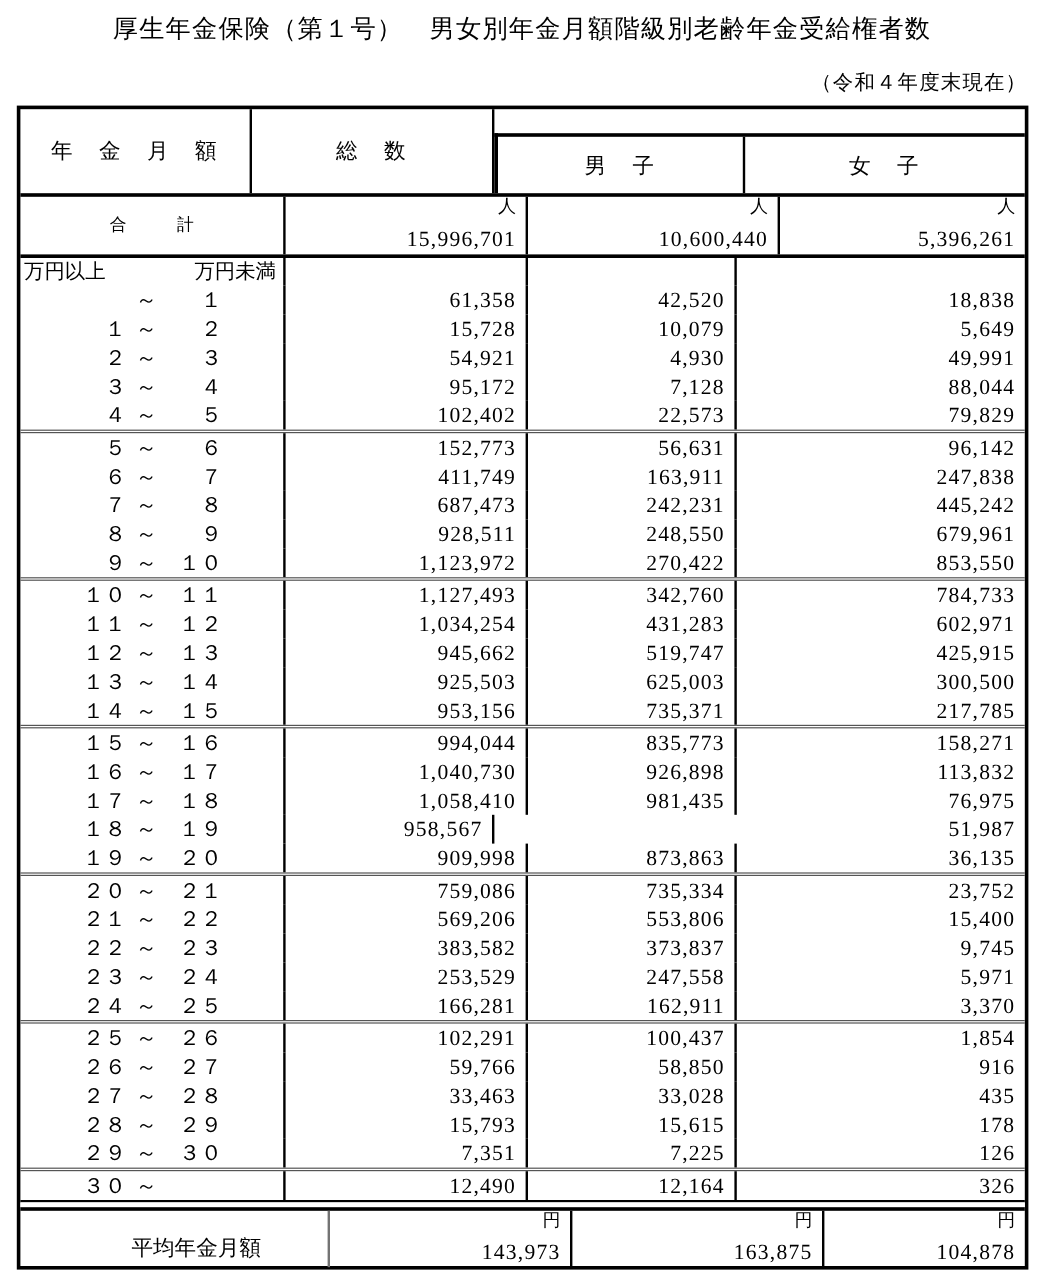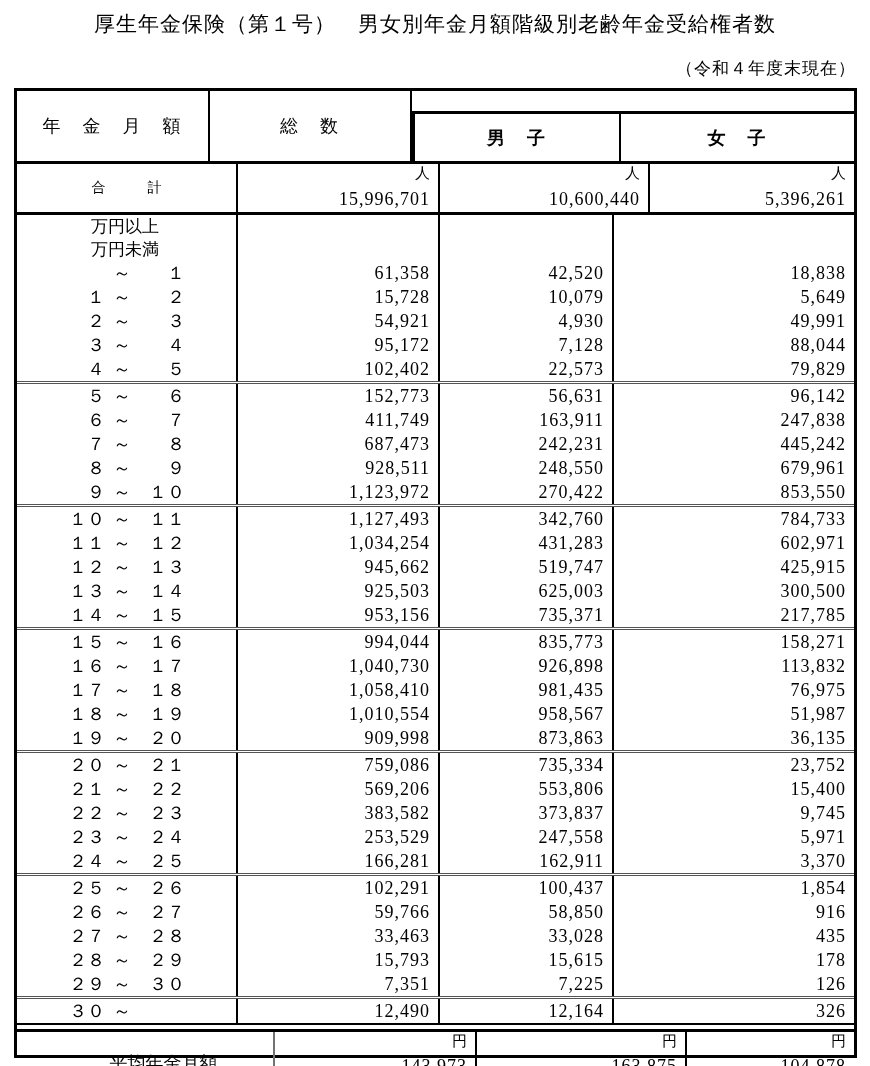--- a/index.html
+++ b/index.html
@@ -16,21 +16,21 @@
   .table{
     position:absolute;left:14px;top:88px;width:843px;height:970px;
     border:3px solid #000;box-sizing:border-box;display:flex;flex-direction:column;
   }
   
   .header-row{height:70px;flex:none;display:flex;border-bottom:3px solid #000;}
   .h-amount{width:193px;flex:none;border-right:2px solid #000;box-sizing:border-box;
     display:flex;align-items:center;justify-content:center;font-size:18px;letter-spacing:2px;}
   .h-total{width:202px;flex:none;border-right:2px solid #000;box-sizing:border-box;
     display:flex;align-items:center;justify-content:center;font-size:18px;letter-spacing:2px;}
-  .h-mf{flex:1;display:flex;flex-direction:column;font-weight:bold;}
+  .h-mf{flex:1;display:flex;flex-direction:column;}
   .h-mf-strip{height:20px;flex:none;}
   .h-mf-box{flex:1;border-top:3px solid #000;border-left:3px solid #000;display:flex;}
   .h-male{width:206px;flex:none;border-right:2px solid #000;box-sizing:border-box;
     display:flex;align-items:center;justify-content:center;font-size:18px;letter-spacing:2px;}
   .h-female{flex:1;display:flex;align-items:center;justify-content:center;font-size:18px;letter-spacing:2px;}
   
   .total-row{height:48px;flex:none;display:flex;border-bottom:3px solid #000;}
   .t-label{width:221px;flex:none;border-right:2px solid #000;box-sizing:border-box;
     display:flex;align-items:center;justify-content:center;font-size:14px;}
   .t-num{box-sizing:border-box;display:flex;flex-direction:column;justify-content:space-between;
@@ -42,21 +42,21 @@
   .w-female{flex:1;}
   
   .tbody{flex:1;display:flex;flex-direction:column;border-bottom:2px solid #000;}
   .brow{flex:1;display:flex;box-sizing:border-box;}
   .brow.group{border-top:3px double #555;}
   .c0{width:221px;flex:none;border-right:2px solid #000;box-sizing:border-box;
     display:flex;align-items:center;font-size:18px;}
   .c0 .lo{width:88px;text-align:right;display:inline-block;}
   .c0 .tl{width:34px;text-align:center;display:inline-block;}
   .c0 .hi{width:46px;text-align:right;display:inline-block;}
-  .range-head{justify-content:space-between;padding:0 6px 0 3px;font-size:17px;flex-direction:column;}
+  .range-head{justify-content:space-between;padding:0 6px 0 3px;font-size:17px;}
   .num{box-sizing:border-box;display:flex;align-items:center;justify-content:flex-end;
     padding-right:8px;font-size:18px;letter-spacing:1px;}
   .c1{width:202px;flex:none;border-right:2px solid #000;}
   .c2{width:174px;flex:none;border-right:2px solid #000;}
   .c3{flex:1;}
   
   .gap{height:4px;flex:none;background:#fff;}
   .footer-row{height:47px;flex:none;display:flex;border-top:3px solid #000;}
   .f-label{width:221px;flex:none;border-right:2px solid #737373;box-sizing:border-box;
     display:flex;align-items:flex-end;justify-content:center;padding-bottom:4px;font-size:18px;margin-left:37px;}
@@ -288,21 +288,20 @@
     <div class="c1 num">1,058,410</div>
     <div class="c2 num">981,435</div>
     <div class="c3 num">76,975</div>
   </div>
         <div class="brow">
     <div class="c0">
       <span class="lo">１８</span>
       <span class="tl">～</span>
       <span class="hi">１９</span>
     </div>
-    <div class="c1 num">1,010,554</div>
     <div class="c2 num">958,567</div>
     <div class="c3 num">51,987</div>
   </div>
         <div class="brow">
     <div class="c0">
       <span class="lo">１９</span>
       <span class="tl">～</span>
       <span class="hi">２０</span>
     </div>
     <div class="c1 num">909,998</div>

